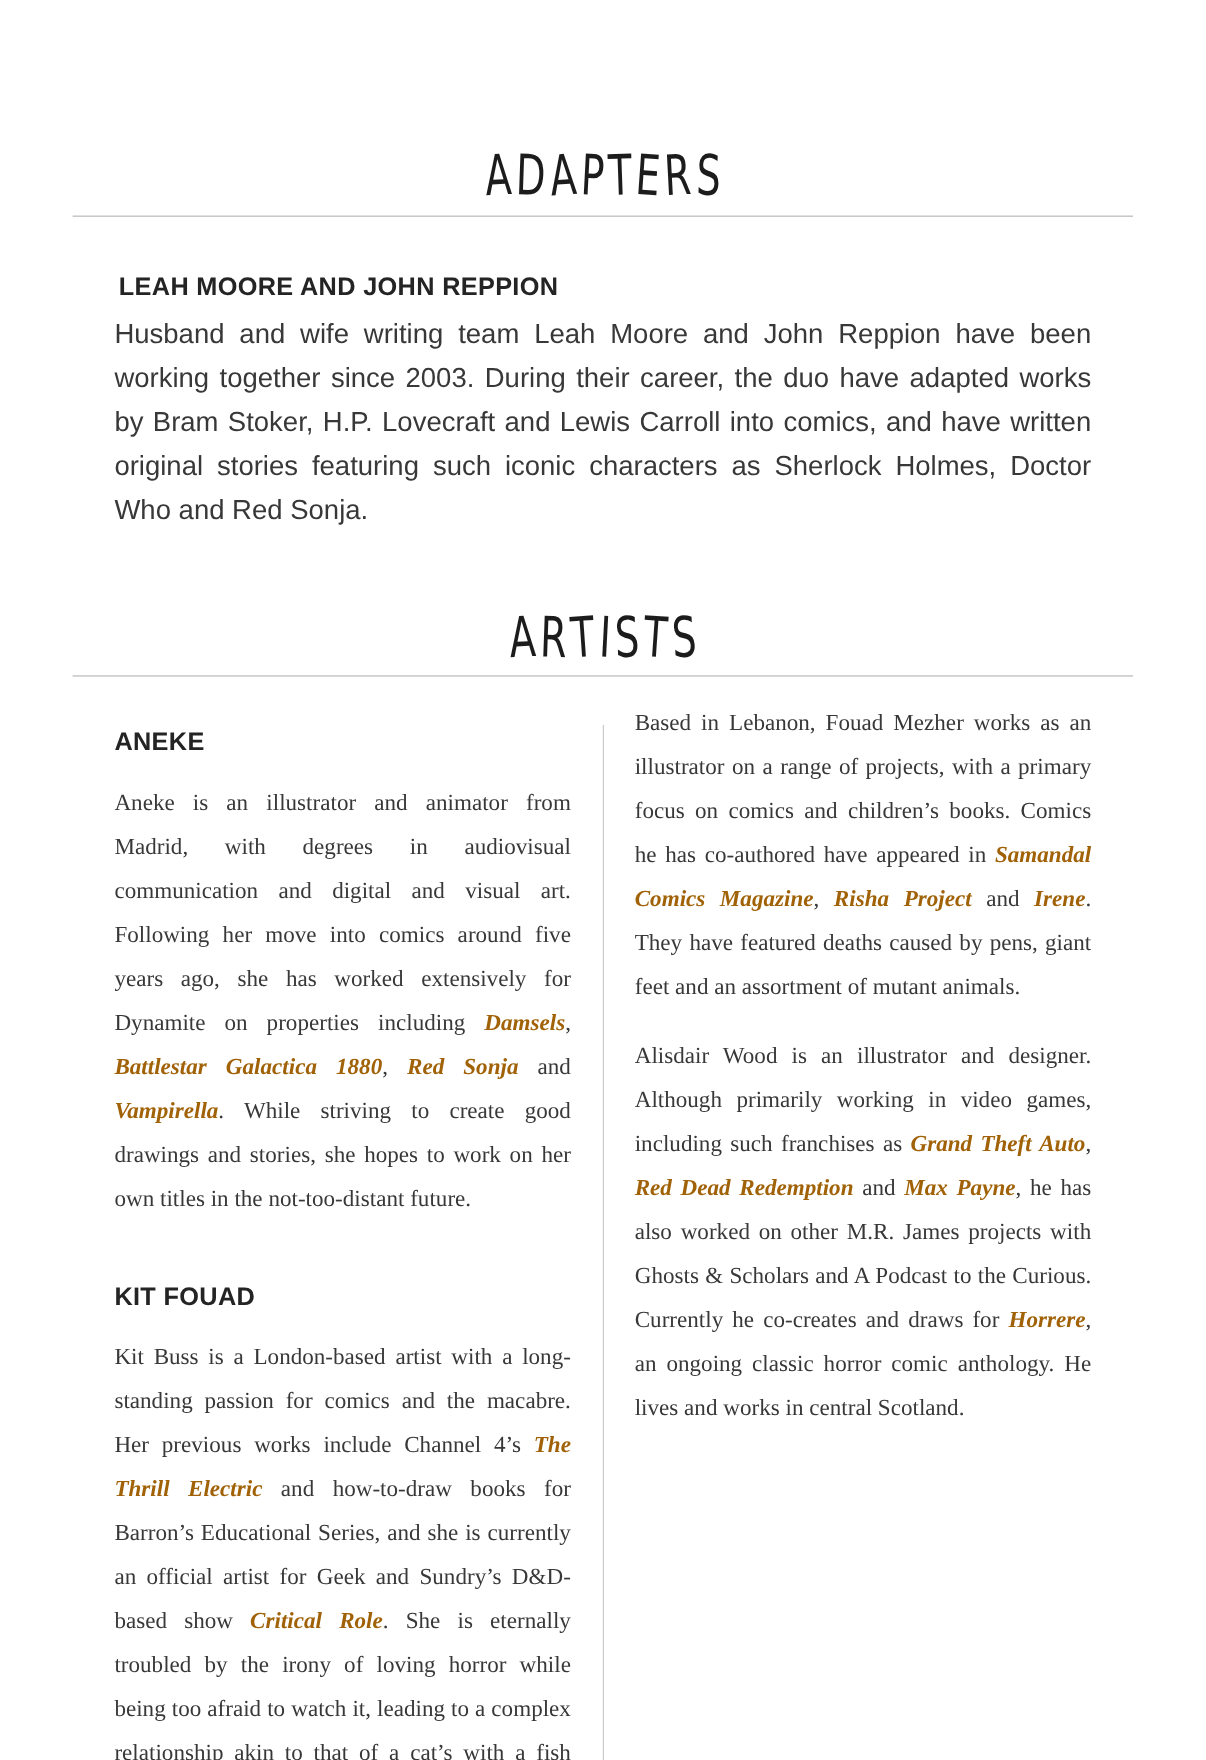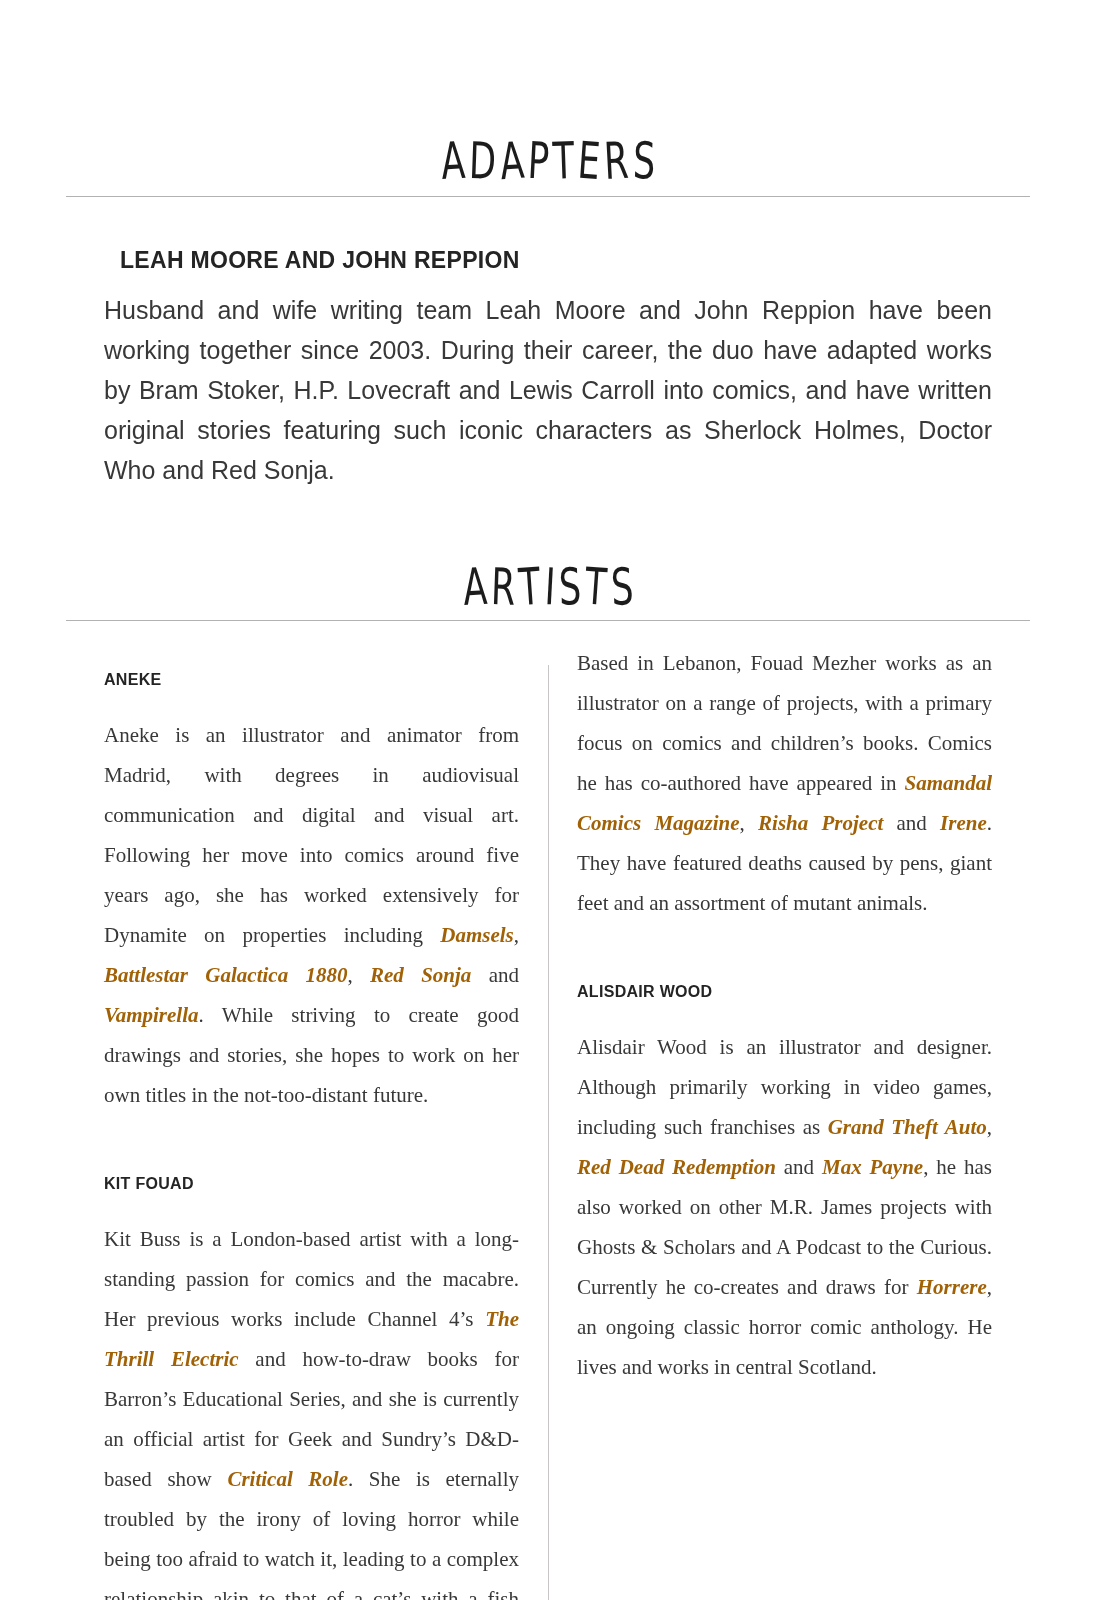--- a/index.html
+++ b/index.html
@@ -45,21 +45,21 @@
     margin: 0;
     height: 0;
   }
   
   .adapters-section { margin-top: 49px; }
   .entry-name {
     font-size: 23px;
     font-weight: 700;
     color: #242424;
     letter-spacing: 0.3px;
-    margin: 16px;
+    margin: 4px;
     line-height: 28px;
   }
   .lead-bio {
     margin: 10px 0 0;
     font-size: 25px;
     line-height: 40px;
     text-align: justify;
   }
   
   .columns {
@@ -67,21 +67,21 @@
     align-items: stretch;
     justify-content: space-between;
   }
   .col { width: 415px; }
   .divider {
     width: 1px;
     background: #c7c5c5;
     margin-top: 44px;
   }
   .artist-name {
-    font-size: 16px;
+    font-size: 23px;
     font-weight: 700;
     color: #242424;
     letter-spacing: 0.3px;
     margin: 46px 0 0;
     line-height: 26px;
   }
   .artist-name.second { margin-top: 56px; }
   .artist-bio {
     margin: 22px 0 0;
     font-size: 21px;
@@ -144,21 +144,20 @@
         </article>
       </div>
 
       <div class="divider"></div>
 
       <div class="col">
         <article>
           <p class="artist-bio">Based in Lebanon, Fouad Mezher works as an illustrator on a range of projects, with a primary focus on comics and children’s books. Comics he has co-authored have appeared in <strong><em>Samandal Comics Magazine</em></strong>, <strong><em>Risha Project</em></strong> and <strong><em>Irene</em></strong>. They have featured deaths caused by pens, giant feet and an assortment of mutant animals.</p>
         </article>
         <article>
-          <h3 class="artist-name second">ALISDAIR WOOD</h3>
           <p class="artist-bio">Alisdair Wood is an illustrator and designer. Although primarily working in video games, including such franchises as <strong><em>Grand Theft Auto</em></strong>, <strong><em>Red Dead Redemption</em></strong> and <strong><em>Max Payne</em></strong>, he has also worked on other M.R. James projects with Ghosts &amp; Scholars and A Podcast to the Curious. Currently he co-creates and draws for <strong><em>Horrere</em></strong>, an ongoing classic horror comic anthology. He lives and works in central Scotland.</p>
         </article>
       </div>
 
     </section>
 
   </div>
 
 </div>
 

